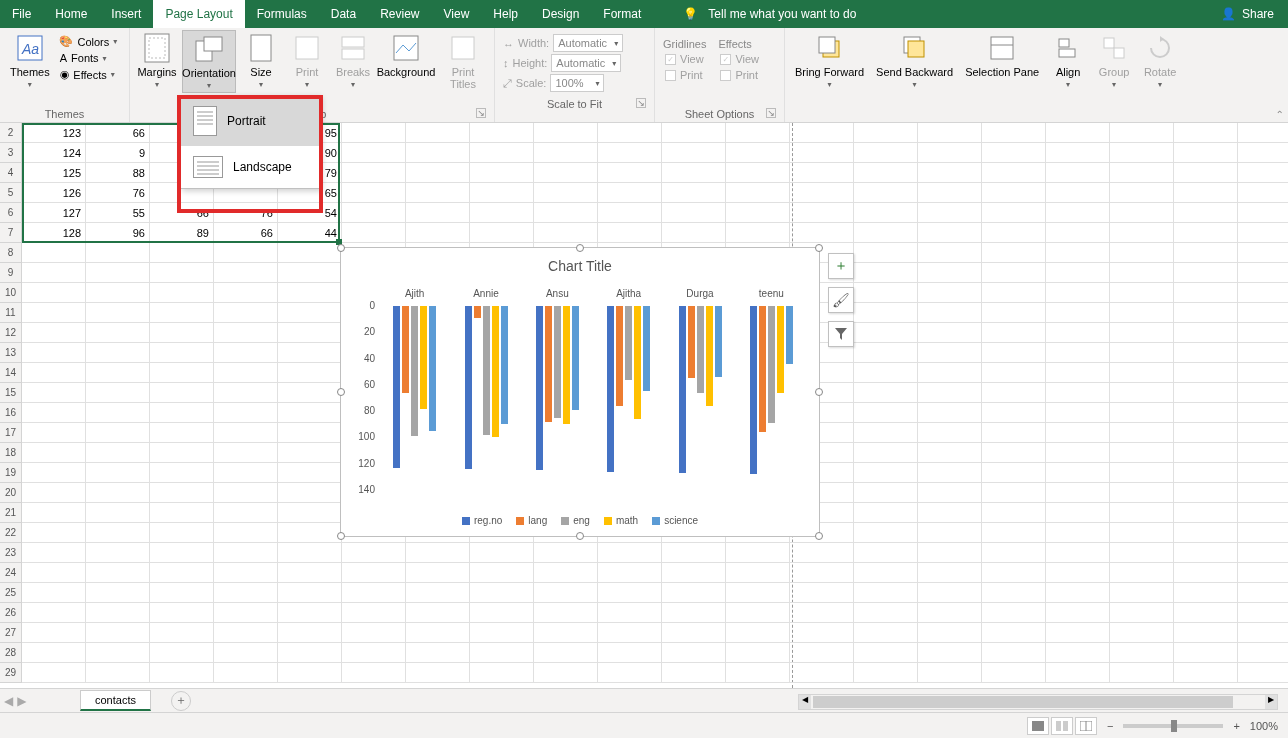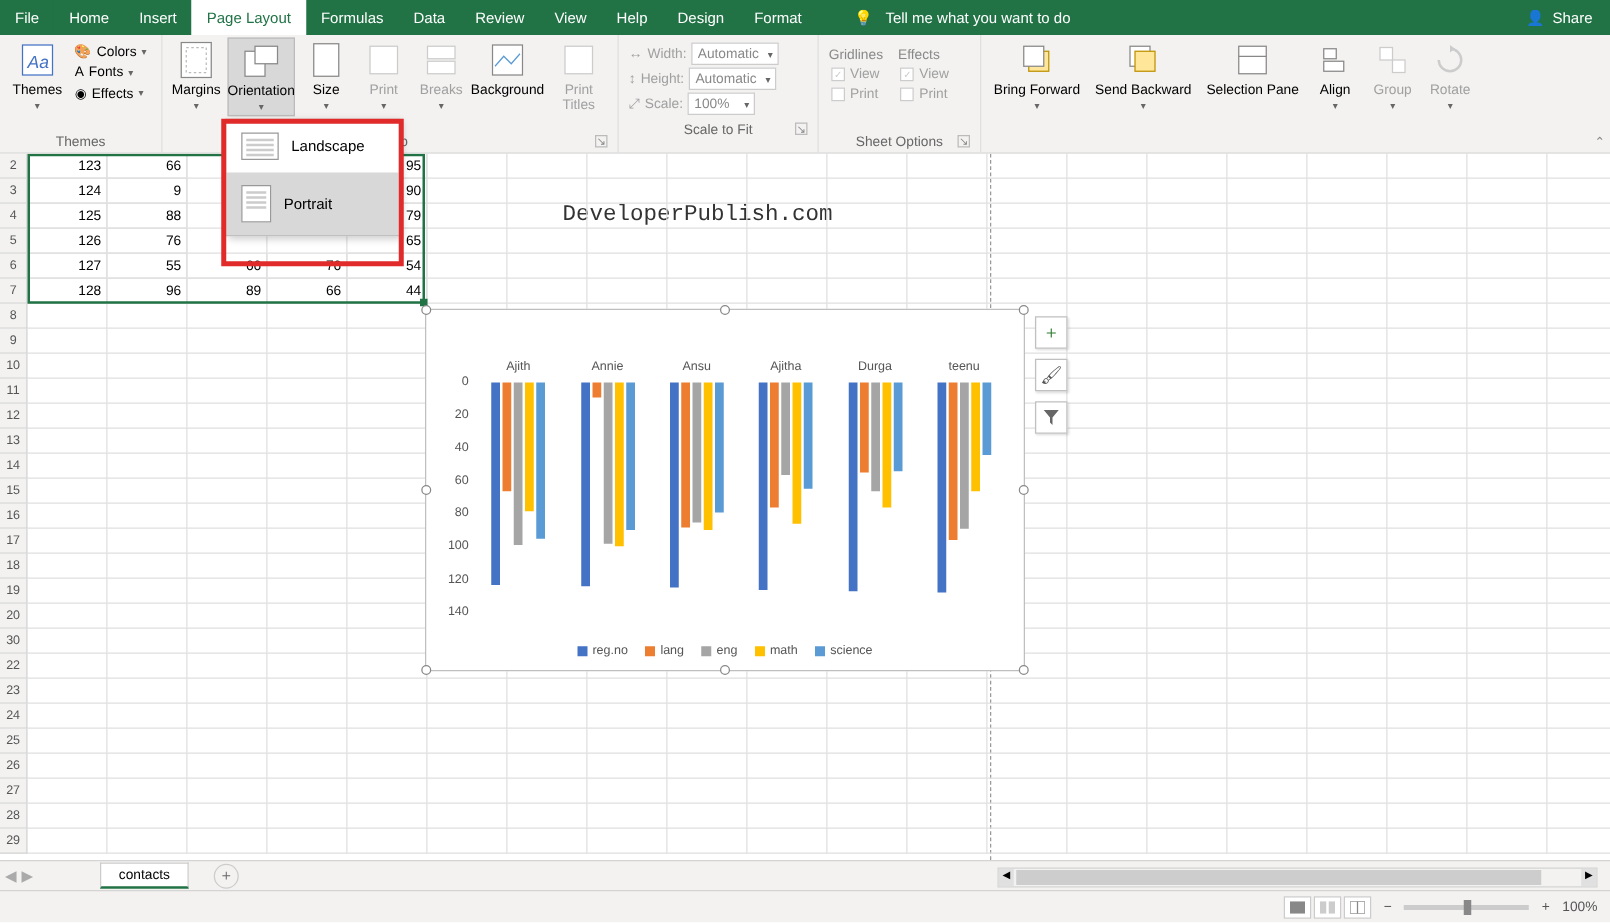--- a/index.html
+++ b/index.html
@@ -329,33 +329,32 @@
           </div>
           <span>Rotate</span>
           <span class="arrdn">▾</span>
         </div>
     </div>
   </div>
   <div style="position:absolute;right:4px;bottom:2px;font-size:10px;color:#888">⌃</div>
 </div>
 
 <div class="orient-pop">
+  <div class="orient-item sel">
+      <div class="pg"></div>
+      <span>Portrait</span>
+    </div>
   <div class="orient-item">
       <div class="pg land"></div>
       <span>Landscape</span>
     </div>
-  <div class="orient-item sel">
-      <div class="pg"></div>
-      <span>Portrait</span>
-    </div>
 </div>
 <div class="redbox"></div>
 
 <div class="grid-area">
-  <div class="watermark">DeveloperPublish.com</div>
   <div class="pgbrk-v" style="left:792px"></div>
   <div id="rows">
       <div class="rownum" style="top: 0px;">2</div>
       <div class="rownum" style="top: 20px;">3</div>
       <div class="rownum" style="top: 40px;">4</div>
       <div class="rownum" style="top: 60px;">5</div>
       <div class="rownum" style="top: 80px;">6</div>
       <div class="rownum" style="top: 100px;">7</div>
       <div class="rownum" style="top: 120px;">8</div>
       <div class="rownum" style="top: 140px;">9</div>
@@ -363,21 +362,21 @@
       <div class="rownum" style="top: 180px;">11</div>
       <div class="rownum" style="top: 200px;">12</div>
       <div class="rownum" style="top: 220px;">13</div>
       <div class="rownum" style="top: 240px;">14</div>
       <div class="rownum" style="top: 260px;">15</div>
       <div class="rownum" style="top: 280px;">16</div>
       <div class="rownum" style="top: 300px;">17</div>
       <div class="rownum" style="top: 320px;">18</div>
       <div class="rownum" style="top: 340px;">19</div>
       <div class="rownum" style="top: 360px;">20</div>
-      <div class="rownum" style="top: 380px;">30</div>
+      <div class="rownum" style="top: 380px;">21</div>
       <div class="rownum" style="top: 400px;">22</div>
       <div class="rownum" style="top: 420px;">23</div>
       <div class="rownum" style="top: 440px;">24</div>
       <div class="rownum" style="top: 460px;">25</div>
       <div class="rownum" style="top: 480px;">26</div>
       <div class="rownum" style="top: 500px;">27</div>
       <div class="rownum" style="top: 520px;">28</div>
       <div class="rownum" style="top: 540px;">29</div>
     </div>
   <div id="cells">
@@ -961,20 +960,21 @@
       <div class="cell" style="left: 22px; top: 100px; width: 64px;">128</div>
       <div class="cell" style="left: 86px; top: 100px; width: 64px;">96</div>
       <div class="cell" style="left: 150px; top: 100px; width: 64px;">89</div>
       <div class="cell" style="left: 214px; top: 100px; width: 64px;">66</div>
       <div class="cell" style="left: 278px; top: 100px; width: 64px;">44</div>
     </div>
   <div class="selrange" style="left:22px;top:0;width:318px;height:120px"></div>
   <div class="fillh" style="left:336px;top:116px"></div>
 
   <div class="chart-box">
+    <div class="chart-title">Chart Title</div>
     <div class="chart-plot" id="plot">
         <div class="ytick" style="top: -6px;">0</div>
         <div class="ytick" style="top: 20.2857px;">20</div>
         <div class="ytick" style="top: 46.5714px;">40</div>
         <div class="ytick" style="top: 72.8571px;">60</div>
         <div class="ytick" style="top: 99.1429px;">80</div>
         <div class="ytick" style="top: 125.429px;">100</div>
         <div class="ytick" style="top: 151.714px;">120</div>
         <div class="ytick" style="top: 178px;">140</div>
         <div class="cat-label" style="left: 0px; width: 71.3333px;">Ajith</div>

